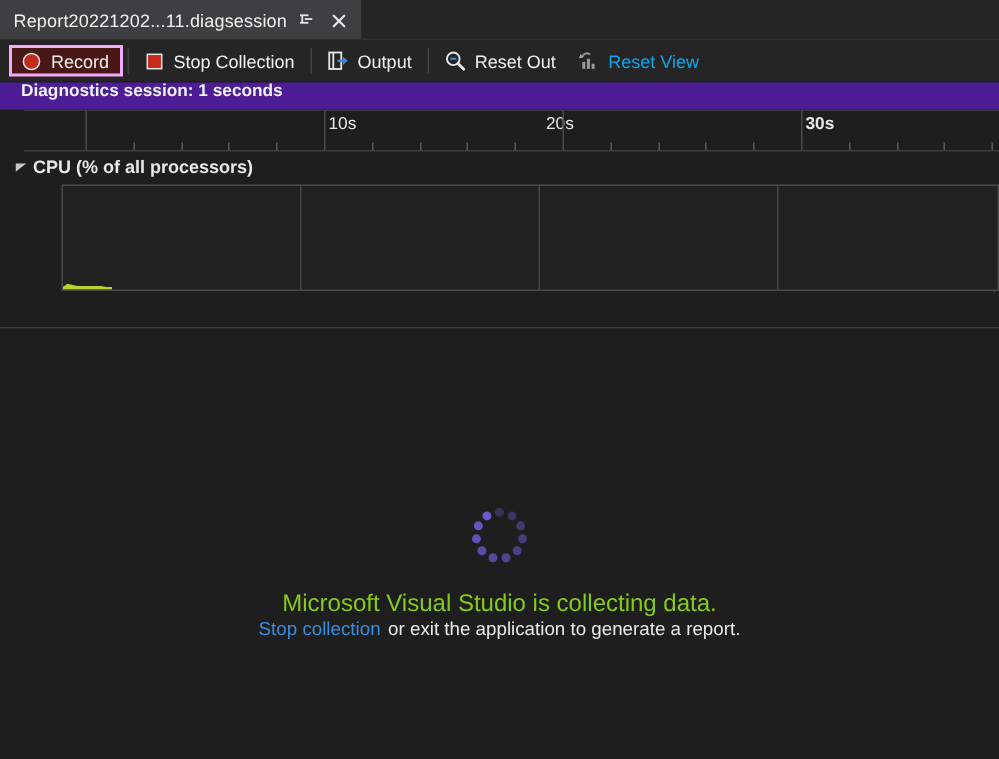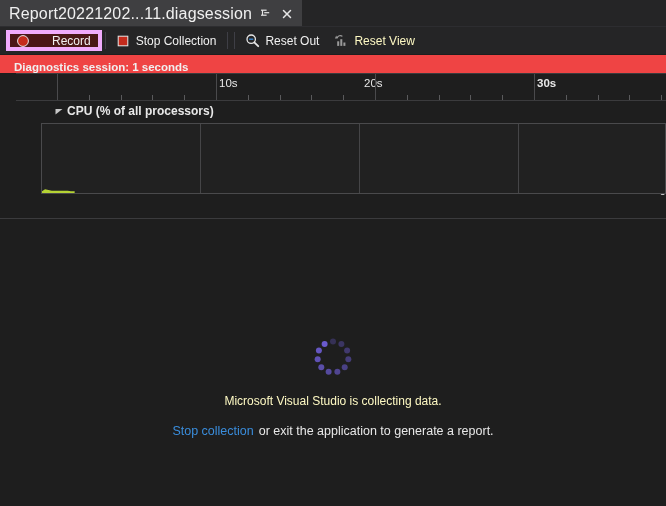--- a/index.html
+++ b/index.html
@@ -32,21 +32,21 @@
   .tab {
     display: flex; align-items: center;
     background: #3f3f41;
     padding: 0 6px 0 9px;
     height: 26px;
     box-sizing: border-box;
     border-top: 1px solid #3f3f41;
     cursor: default;
   }
   .tab-title {
-    font-size: 16px;
+    font-size: 12px;
     color: #f0f0f0;
     white-space: nowrap;
     letter-spacing: 0.01em;
   }
   .tab-btn {
     width: 18px; height: 18px;
     margin-left: 4px;
     display: flex; align-items: center; justify-content: center;
     color: #e6e6e6;
   }
@@ -70,42 +70,41 @@
     box-sizing: border-box;
     font-size: 12px;
     color: #f0f0f0;
     white-space: nowrap;
     border: 1px solid transparent;
     cursor: default;
   }
   .tb-item .tb-label { margin-left: 5px; }
   .tb-item.focused {
     background: #4a1717;
-    border: 4px solid #f0abfc;
-    gap: 16px;
-  }
-  .tb-item.disabled { color: #fef9c3; }
+    border: 2px solid #f0abfc;
+  }
+  .tb-item.disabled { color: #0ea5e9; }
   .tb-sep {
     width: 1px; height: 17px;
     background: #3f3f46;
     margin: 0 3px;
     flex: 0 0 auto;
   }
   .tb-ico {
     width: 16px; height: 16px;
     display: flex; align-items: center; justify-content: center;
     flex: 0 0 auto;
   }
   .tb-ico svg { display: block; }
 
   
   .session-bar {
     height: 18px;
-    background: #ef4444;
-    display: flex; align-items: flex-end;
+    background: #4c1d95;
+    display: flex; align-items: flex-start;
     padding-left: 14px;
     flex: 0 0 auto;
   }
   .session-label {
     font-size: 11.5px;
     font-weight: bold;
     color: #f0f0f0;
   }
 
   
@@ -135,21 +134,20 @@
     padding-left: 3px;
   }
 
   
   .cpu-head {
     height: 19px;
     display: flex; align-items: center;
     padding-left: 8px;
     background: #1e1e1e;
     flex: 0 0 auto;
-    margin-left: 45px;
   }
   .twisty {
     width: 11px; height: 11px;
     display: flex; align-items: center; justify-content: center;
     margin-right: 3px;
   }
   .twisty svg { display: block; }
   .cpu-title {
     font-size: 12px;
     color: #e8e8e8;
@@ -208,23 +206,23 @@
   }
   .spinner i {
     position: absolute;
     width: 6.5px; height: 6.5px;
     border-radius: 50%;
     background: #6a5acd;
     left: 50%; top: 50%;
     margin-left: -3.25px; margin-top: -3.25px;
   }
   .collect-msg {
-    font-size: 12px;
-    color: #fef9c3;
-    margin-bottom: 16px;
+    font-size: 16px;
+    color: #84cc16;
+    margin-bottom: 0;
   }
   .collect-sub {
     font-size: 12.5px;
     color: #e8e8e8;
     display: flex; align-items: baseline;
   }
   .link {
     color: #3a8ddc;
     margin-right: 5px;
     cursor: pointer;
@@ -277,20 +275,31 @@
       <span class="tb-ico">
         <svg width="14" height="14" viewBox="0 0 14 14">
           <rect x="2.2" y="2.2" width="9.6" height="9.6" fill="#c42b1c" stroke="#e8e8e8" stroke-width="1"></rect>
         </svg>
       </span>
       <span class="tb-label">Stop Collection</span>
     </div>
 
     <div class="tb-sep"></div>
 
+    <div class="tb-item">
+      <span class="tb-ico">
+        <svg width="15" height="15" viewBox="0 0 15 15">
+          <rect x="1.5" y="2" width="8" height="11" fill="none" stroke="#e8e8e8" stroke-width="1.2"></rect>
+          <path d="M4.2 2 L4.2 13" stroke="#e8e8e8" stroke-width="1.2"></path>
+          <path d="M7 7.5 L13.3 7.5" stroke="#3a8ddc" stroke-width="1.6"></path>
+          <path d="M10.7 4.6 L13.6 7.5 L10.7 10.4 Z" fill="#3a8ddc"></path>
+        </svg>
+      </span>
+      <span class="tb-label">Output</span>
+    </div>
 
     <div class="tb-sep"></div>
 
 
     <div class="tb-item">
       <span class="tb-ico">
         <svg width="15" height="15" viewBox="0 0 15 15">
           <circle cx="6.2" cy="6.2" r="4.2" fill="none" stroke="#e8e8e8" stroke-width="1.3"></circle>
           <path d="M9.3 9.3 L13.2 13.2" stroke="#e8e8e8" stroke-width="1.8" stroke-linecap="round"></path>
           <path d="M4.1 6.2 L8.3 6.2" stroke="#3a8ddc" stroke-width="1.3"></path>

